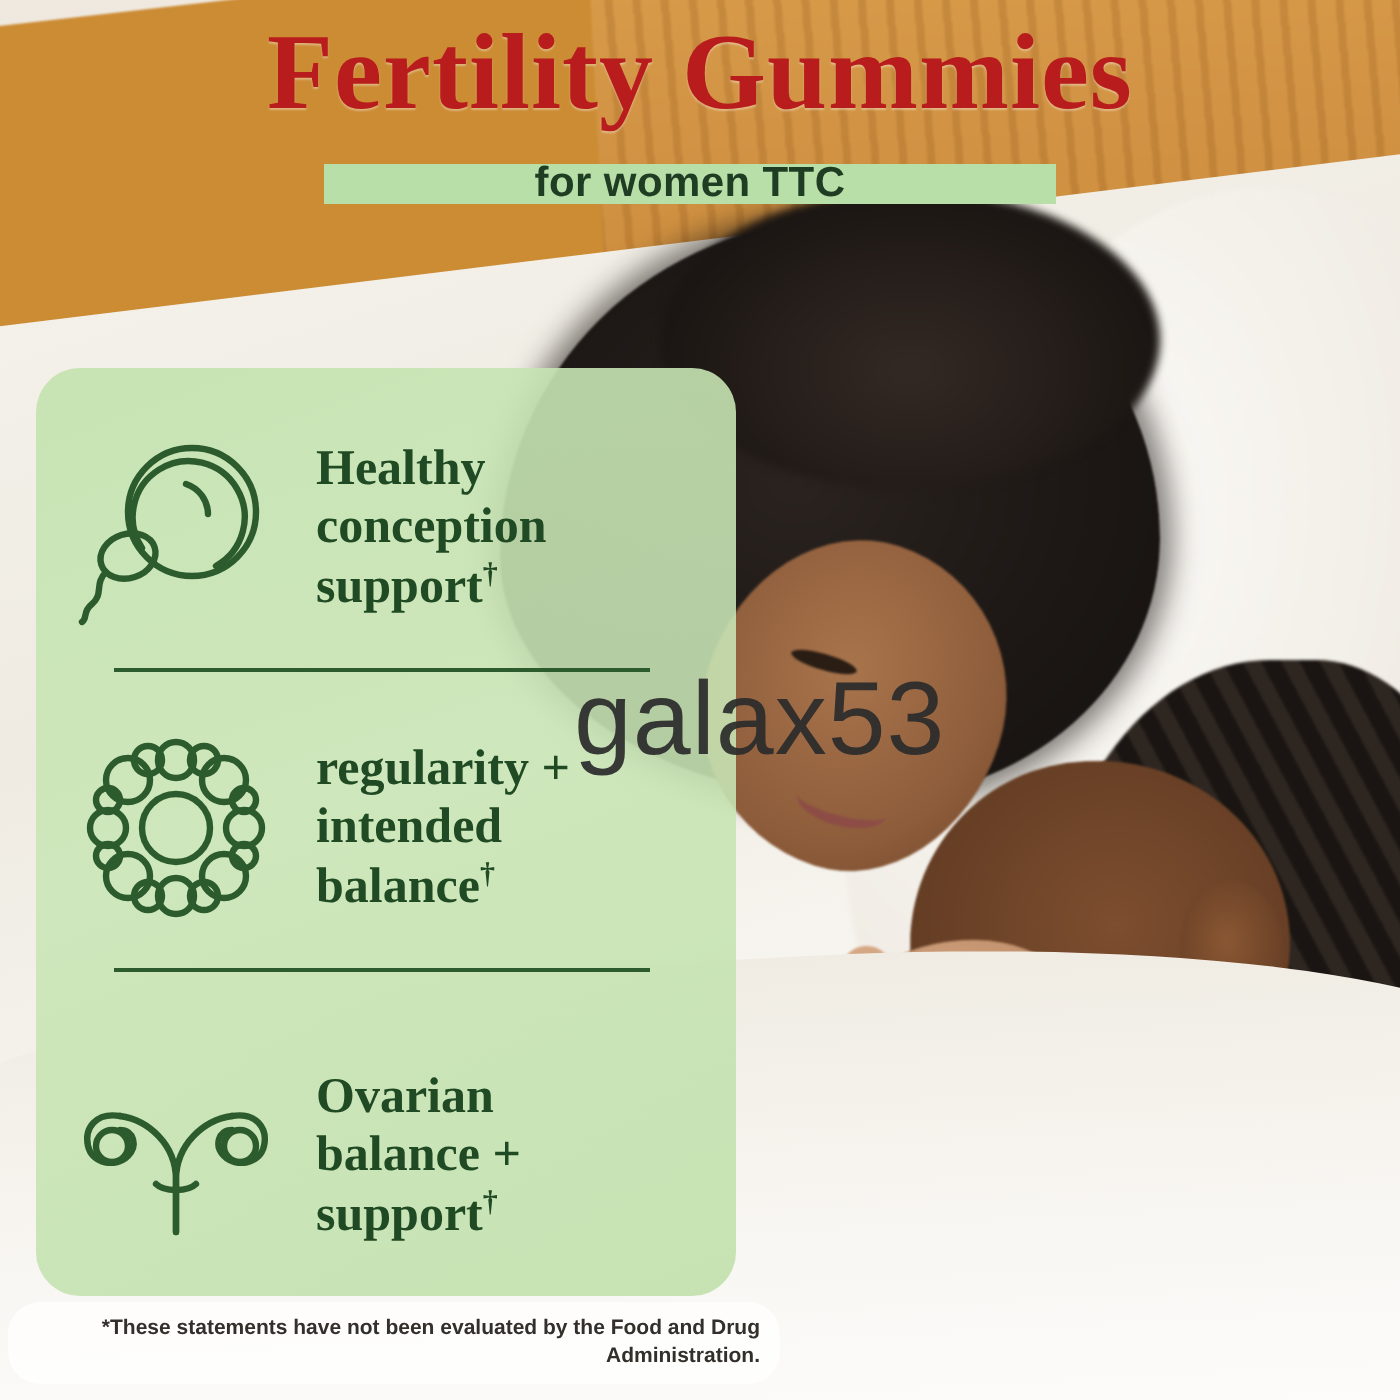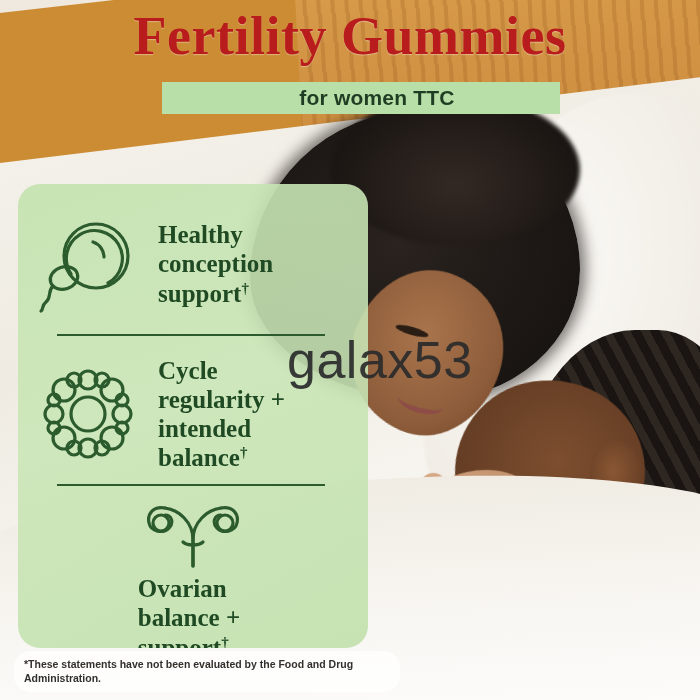--- a/index.html
+++ b/index.html
@@ -149,23 +149,23 @@
     font-weight: bold;
     font-size: 54px;
     line-height: 1.05;
     color: #b91c1c;
     letter-spacing: 0.5px;
     text-shadow: 0 1px 1px rgba(255,255,255,0.35);
   }
 
   
   .subbanner {
-    position: absolute; left: 162px; top: 82px; width: 366px; height: 32px;
+    position: absolute; left: 162px; top: 82px; width: 366px; height: 20px;
     background: #b9dfa8;
-    display: flex; align-items: center; justify-content: center; padding-left: 32px;
+    display: flex; align-items: center; justify-content: center;
   }
   .subbanner span {
     font-family: "Liberation Sans", sans-serif;
     font-weight: bold;
     font-size: 21px;
     color: #1f3d22;
     letter-spacing: 0.2px;
   }
 
   
@@ -176,21 +176,21 @@
     overflow: hidden;
   }
   .card-inner { position: relative; width: 100%; height: 100%; }
 
   .benefit {
     position: absolute; left: 0; width: 350px;
     display: flex; align-items: center;
   }
   .b1 { top: 10px;  height: 140px; }
   .b2 { top: 160px; height: 140px; }
-  .b3 { top: 298px; height: 150px; flex-direction: column; }
+  .b3 { top: 319px; height: 150px; }
 
   .b-icon {
     width: 140px; min-width: 140px; height: 100%;
     display: flex; align-items: center; justify-content: center;
   }
   .b-text {
     font-family: "Liberation Serif", "DejaVu Serif", serif;
     font-weight: bold;
     font-size: 25px;
     line-height: 1.17;
@@ -211,26 +211,26 @@
     position: absolute; left: 287px; top: 330px;
     font-family: "Liberation Sans", sans-serif;
     font-size: 52px;
     color: #2b2b2b;
     letter-spacing: 0.5px;
     opacity: 0.92;
   }
 
   
   .disclaimer {
-    position: absolute; left: 14px; bottom: 8px; width: 386px;
+    position: absolute; left: 4px; bottom: 8px; width: 386px;
     background: rgba(255,255,255,0.72);
     border-radius: 16px;
     padding: 6px 10px 7px 10px;
     box-sizing: border-box;
-    text-align: left;
+    text-align: right;
   }
   .disclaimer p {
     margin: 0;
     font-family: "Liberation Sans", sans-serif;
     font-size: 10.5px;
     line-height: 1.34;
     color: #33302c;
     font-weight: bold;
   }
 </style>
@@ -312,21 +312,20 @@
             <circle cx="86" cy="38" r="6"></circle>
             <circle cx="86" cy="66" r="6"></circle>
             <circle cx="66" cy="86" r="7"></circle>
             <circle cx="38" cy="86" r="7"></circle>
             <circle cx="18" cy="66" r="6"></circle>
             <circle cx="18" cy="38" r="6"></circle>
             <circle cx="38" cy="18" r="7"></circle>
           </svg>
         </div>
         <div class="b-text">
-          <div>Cycle</div>
           <div>regularity +</div>
           <div>intended</div>
           <div><span>balance</span><span class="dag">†</span></div>
         </div>
       </div>
 
       <div class="divider d2"></div>
 
       <div class="benefit b3">
         <div class="b-icon">

